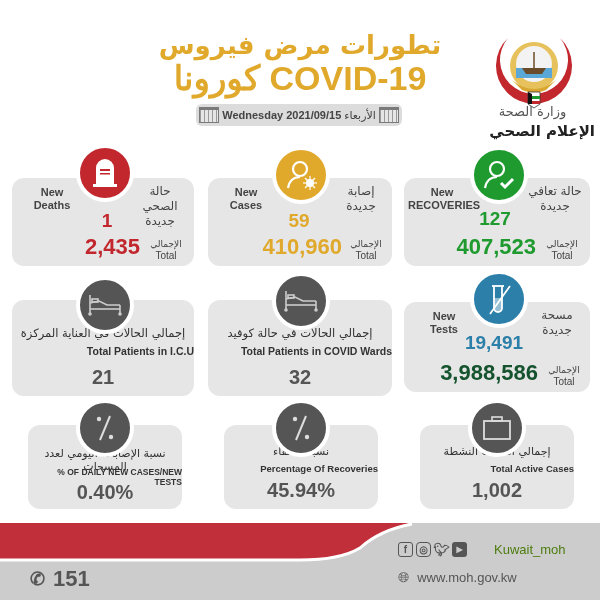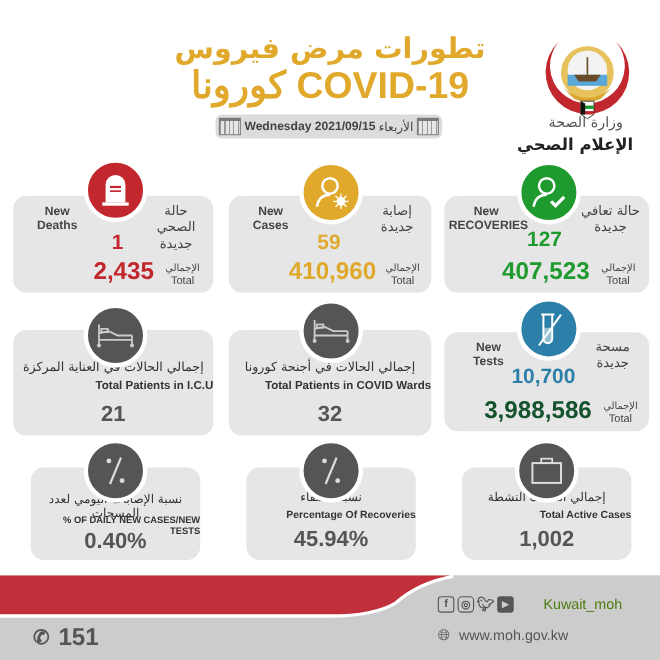--- a/index.html
+++ b/index.html
@@ -8,21 +8,21 @@
 
   
   .title-ar { position: absolute; left: 150px; top: 28px; width: 300px; text-align: center; color: #e0a92c; font-size: 26px; font-weight: bold; line-height: 34px; font-family: "DejaVu Sans", sans-serif; }
   .title-en { position: absolute; left: 150px; top: 62px; width: 300px; text-align: center; color: #e0a92c; font-size: 34px; font-weight: bold; line-height: 32px; font-family: "Liberation Sans", sans-serif; }
   .date-bar { position: absolute; left: 196px; top: 104px; width: 206px; height: 22px; background: #dcdcdc; border-radius: 6px; display: flex; align-items: center; justify-content: center; gap: 3px; }
   .cal { width: 20px; height: 16px; border: 1px solid #7a7a7a; background: repeating-linear-gradient(90deg, #9a9a9a 0 1px, #e6e6e6 1px 4px), #e6e6e6; border-top: 3px solid #7a7a7a; }
   .date-text { font-size: 11px; font-weight: bold; color: #444; white-space: nowrap; }
 
   .logo { position: absolute; left: 488px; top: 28px; width: 90px; height: 90px; }
   .ministry { position: absolute; left: 470px; top: 104px; width: 125px; text-align: center; font-size: 13px; color: #555; font-family: "DejaVu Sans", sans-serif; }
-  .media { position: absolute; left: 470px; top: 122px; width: 125px; text-align: left; font-size: 15px; font-weight: bold; color: #222; font-family: "DejaVu Sans", sans-serif; }
+  .media { position: absolute; left: 470px; top: 122px; width: 125px; text-align: right; font-size: 15px; font-weight: bold; color: #222; font-family: "DejaVu Sans", sans-serif; }
 
   
   .card { position: absolute; background: #e6e6e6; border-radius: 12px; }
   .icon-circle { position: absolute; width: 58px; height: 58px; border-radius: 50%; border: 4px solid #fff; display: flex; align-items: center; justify-content: center; }
   .lbl-en { position: absolute; font-size: 11px; font-weight: bold; color: #444; text-align: center; line-height: 13px; }
   .lbl-ar { position: absolute; font-size: 12px; color: #444; text-align: center; line-height: 15px; font-family: "DejaVu Sans", sans-serif; direction: rtl; }
   .new-val { position: absolute; font-size: 19px; font-weight: bold; text-align: center; }
   .tot-val { position: absolute; font-size: 22px; font-weight: bold; text-align: right; }
   .tot-lbl { position: absolute; font-size: 10px; color: #444; text-align: center; line-height: 12px; }
   .tot-lbl .ar { font-family: "DejaVu Sans", sans-serif; font-size: 9px; display: block; }
@@ -160,21 +160,21 @@
         <line x1="3" y1="16" x2="33" y2="16"></line>
         <path d="M3 10 L12 8 L20 12 L33 12"></path>
         <rect x="5" y="6" width="6" height="3"></rect>
       </g>
       <circle cx="3" cy="21" r="1.8" fill="#ccc"></circle>
       <circle cx="33" cy="21" r="1.8" fill="#ccc"></circle>
     </svg>
 </div>
 
 <div class="card" style="left:208px;top:300px;width:184px;height:96px;">
-  <div class="mid-ar" style="top:26px;">إجمالي الحالات  في أجنحة كورونا</div>
+  <div class="mid-ar" style="top:26px;">إجمالي الحالات  في حالة كوفيد</div>
   <div class="mid-en" style="top:45px;">Total Patients in COVID  Wards</div>
   <div class="mid-val" style="top:66px;">32</div>
 </div>
 <div class="icon-circle" style="left:272px;top:272px;background:#555;">
   <svg width="36" height="24" viewBox="0 0 36 24">
       <g fill="none" stroke="#ccc" stroke-width="1.6">
         <line x1="3" y1="2" x2="3" y2="20"></line>
         <line x1="33" y1="12" x2="33" y2="20"></line>
         <line x1="3" y1="16" x2="33" y2="16"></line>
         <path d="M3 10 L12 8 L20 12 L33 12"></path>
@@ -187,21 +187,21 @@
 
 <div class="card" style="left:404px;top:302px;width:186px;height:90px;">
   <div class="lbl-en" style="left:20px;top:8px;width:40px;">
     <div>New</div>
     <div>Tests</div>
   </div>
   <div class="lbl-ar" style="left:128px;top:6px;width:50px;">
     <div>مسحة</div>
     <div>جديدة</div>
   </div>
-  <div class="new-val" style="left:40px;top:30px;width:100px;color:#2b7fa8;">10,700</div>
+  <div class="new-val" style="left:40px;top:30px;width:100px;color:#2b7fa8;">19,491</div>
   <div class="tot-val" style="left:0;top:58px;width:134px;color:#14532d;">3,988,586</div>
   <div class="tot-lbl" style="left:140px;top:62px;width:40px;">
     <span class="ar">الإجمالي</span>
     <span>Total</span>
   </div>
 </div>
 <div class="icon-circle" style="left:470px;top:270px;background:#2b7fa8;">
   <svg width="30" height="34" viewBox="0 0 30 34">
       <g fill="none" stroke="#fff" stroke-width="1.8">
         <path d="M10 4 L10 26 A4 4 0 0 0 18 26 L18 4"></path>

